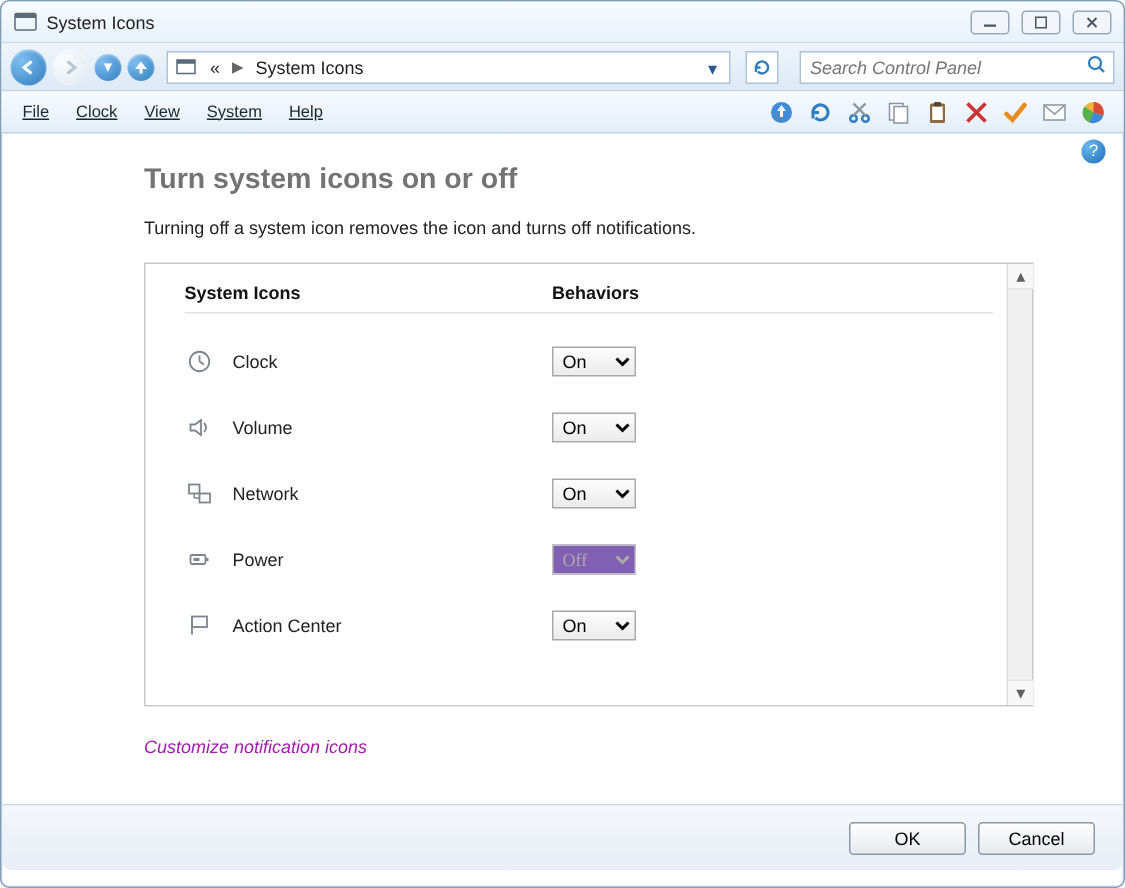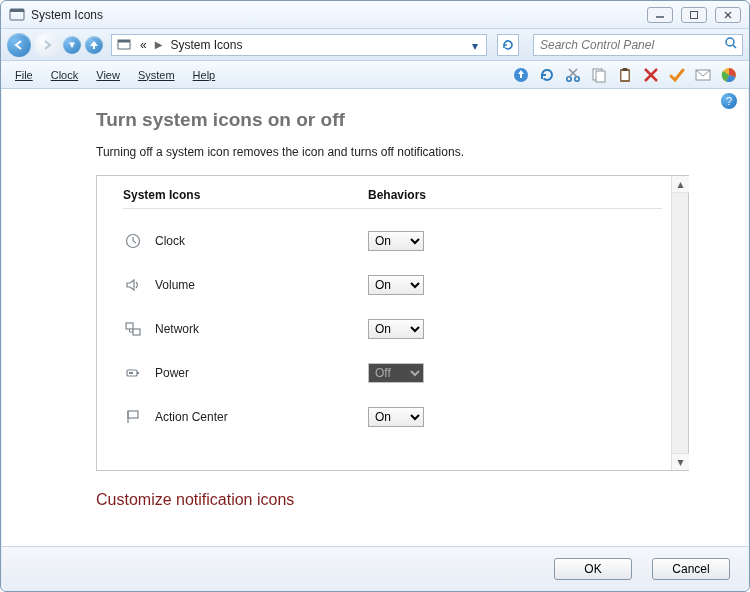--- a/index.html
+++ b/index.html
@@ -56,28 +56,28 @@
   .cols { display:flex; }
   .col-h { font-weight:700; font-size:12px; padding-bottom:4px; }
   .col1 { width:245px; }
   .col2 { flex:1; }
   .hrule { border-bottom:1px solid #e1e1e1; margin:2px 0 10px 0; }
 
   .row { display:flex; align-items:center; height:44px; }
   .row .ricon { width:20px; height:20px; margin-right:12px; color:#6b747d; display:flex; align-items:center; justify-content:center; }
   .row .rlabel { flex:0 0 213px; font-size:12px; color:#222; }
   .row select { width:56px; height:20px; font-size:12px; background:linear-gradient(#fdfdfd,#ebebeb); border:1px solid #a8a8a8; padding:0 2px; }
-  .row select:disabled { color:#888; background:#000000; }
+  .row select:disabled { color:#888; background:#4c1d95;font-family:Liberation Serif, serif; }
 
   .links { margin:16px 0 0 0; }
-  .link { color:#7f1d1d; font-size:16px; cursor:pointer; padding:4px 0; }
+  .link { color:#a21caf; font-size:12px; cursor:pointer; padding:4px 0;font-style:italic; }
   .link + .link { margin-top:6px; }
 
   
-  .footer { position:absolute; left:1px; right:1px; bottom:1px; height:44px; background:linear-gradient(#f4f7fb,#e8eef6); border-top:1px solid #c8d4e2; display:flex; align-items:center; justify-content:flex-end; padding:0 18px; gap:20px; border-radius:0 0 5px 5px;}
+  .footer { position:absolute; left:1px; right:1px; bottom:11px; height:44px; background:linear-gradient(#f4f7fb,#e8eef6); border-top:1px solid #c8d4e2; display:flex; align-items:center; justify-content:flex-end; padding:0 18px; gap:8px; border-radius:0 0 5px 5px;}
   .btn { min-width:78px; height:22px; border:1px solid #8a99a8; background:linear-gradient(#fefefe,#e6e9ed); border-radius:3px; font-size:12px; cursor:pointer; }
 </style>
 </head>
 <body>
 
 <div class="window">
 
   <div class="titlebar">
     <span class="sysicon">
       <svg width="16" height="16" viewBox="0 0 16 16">

